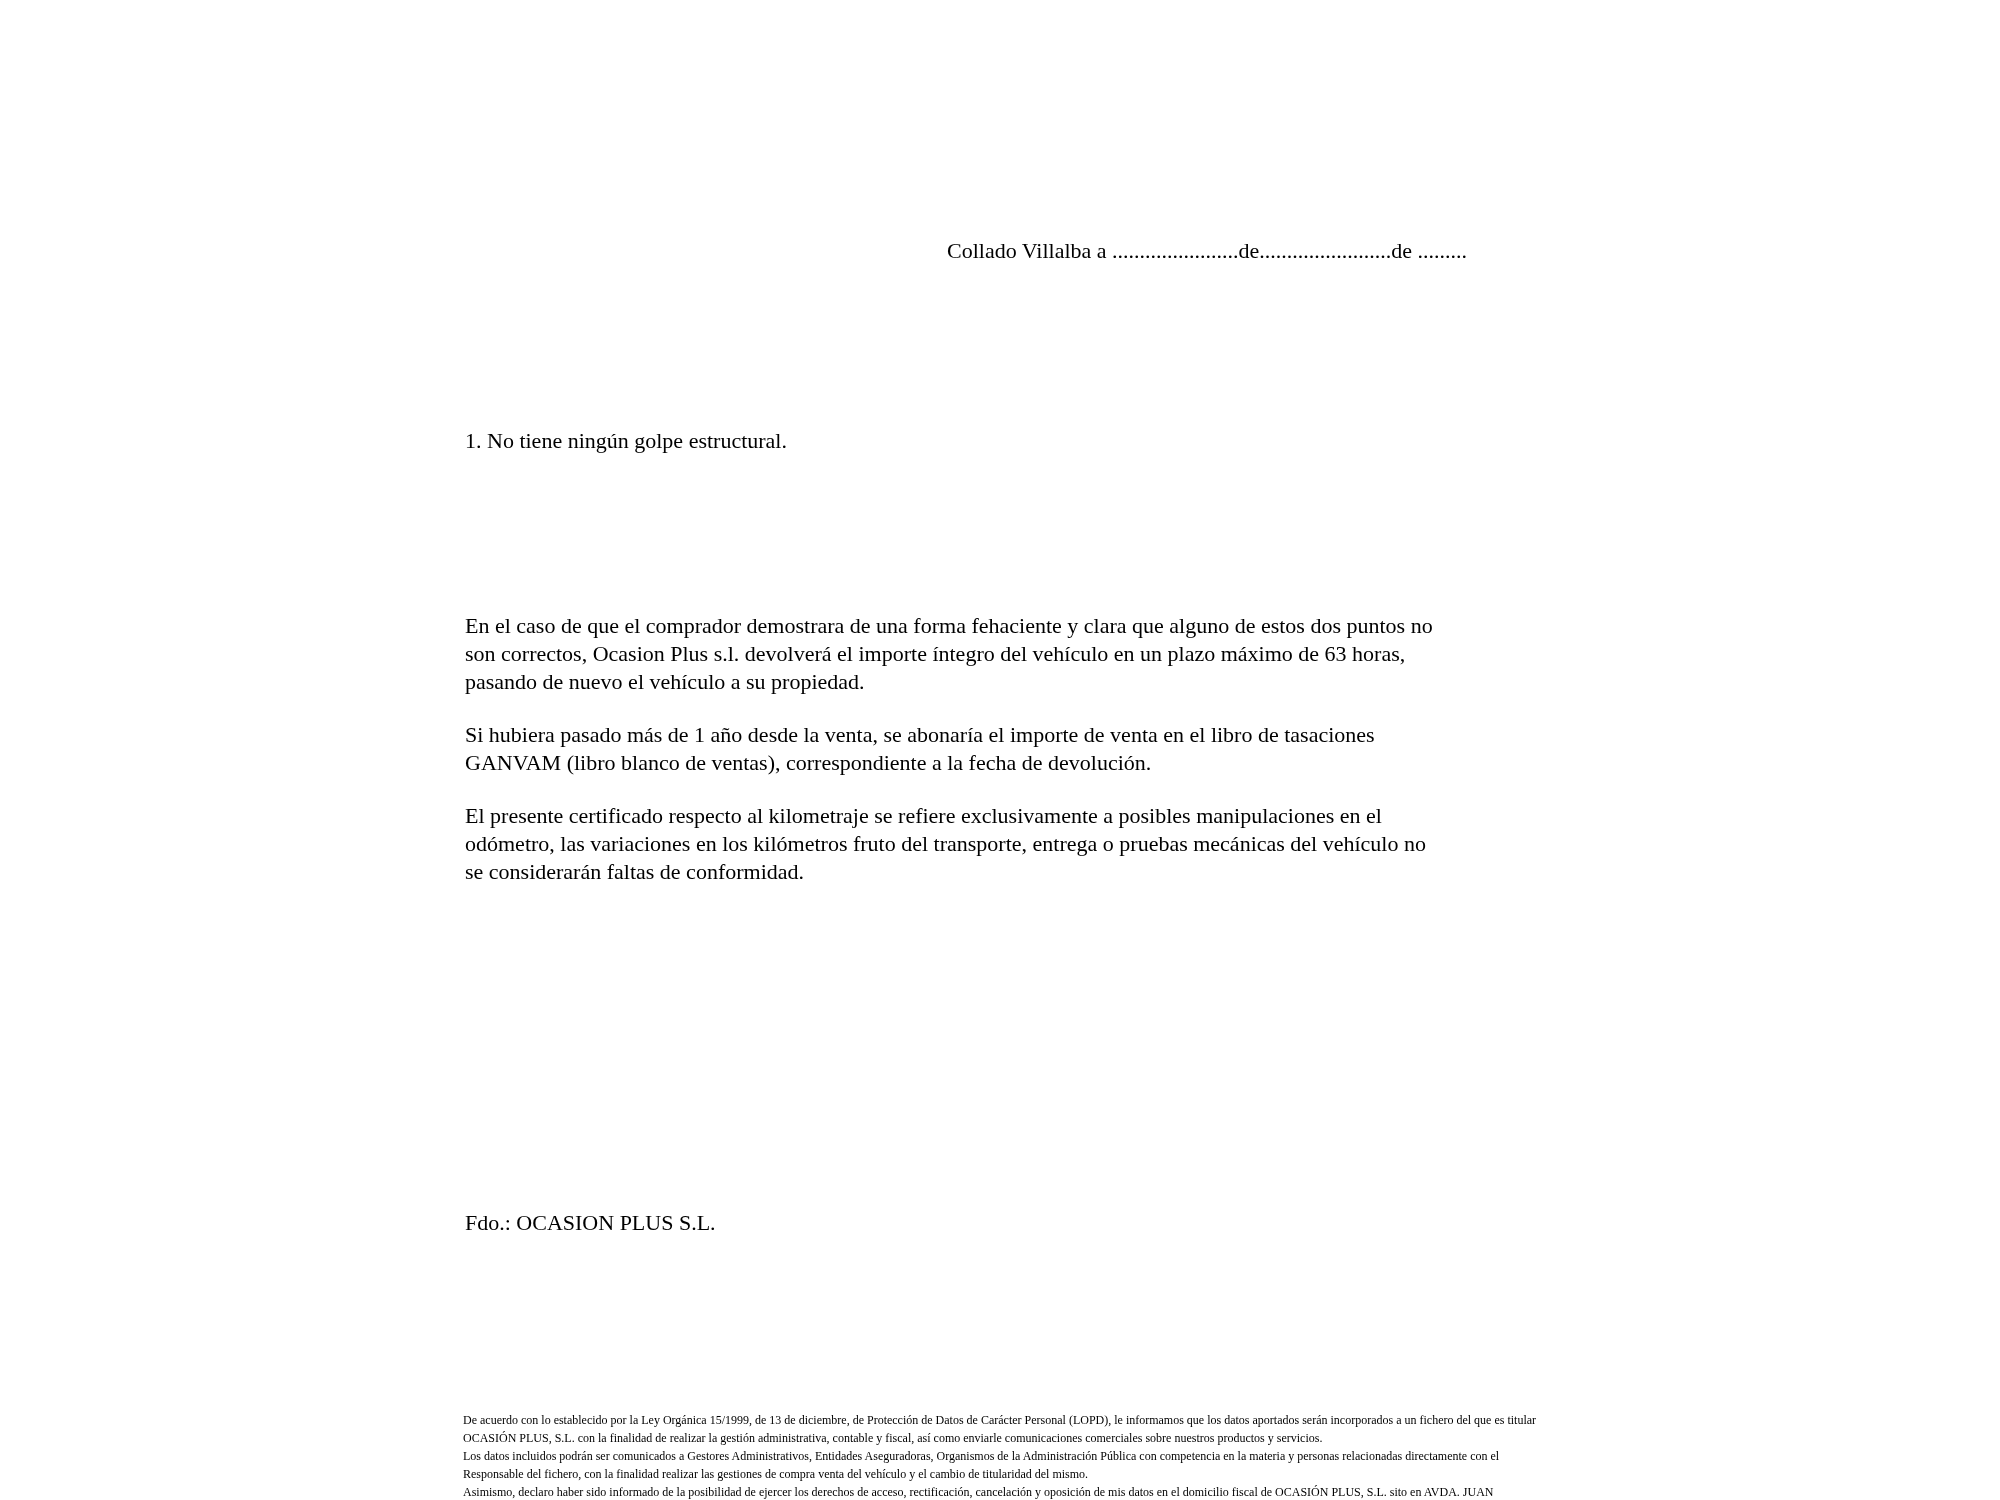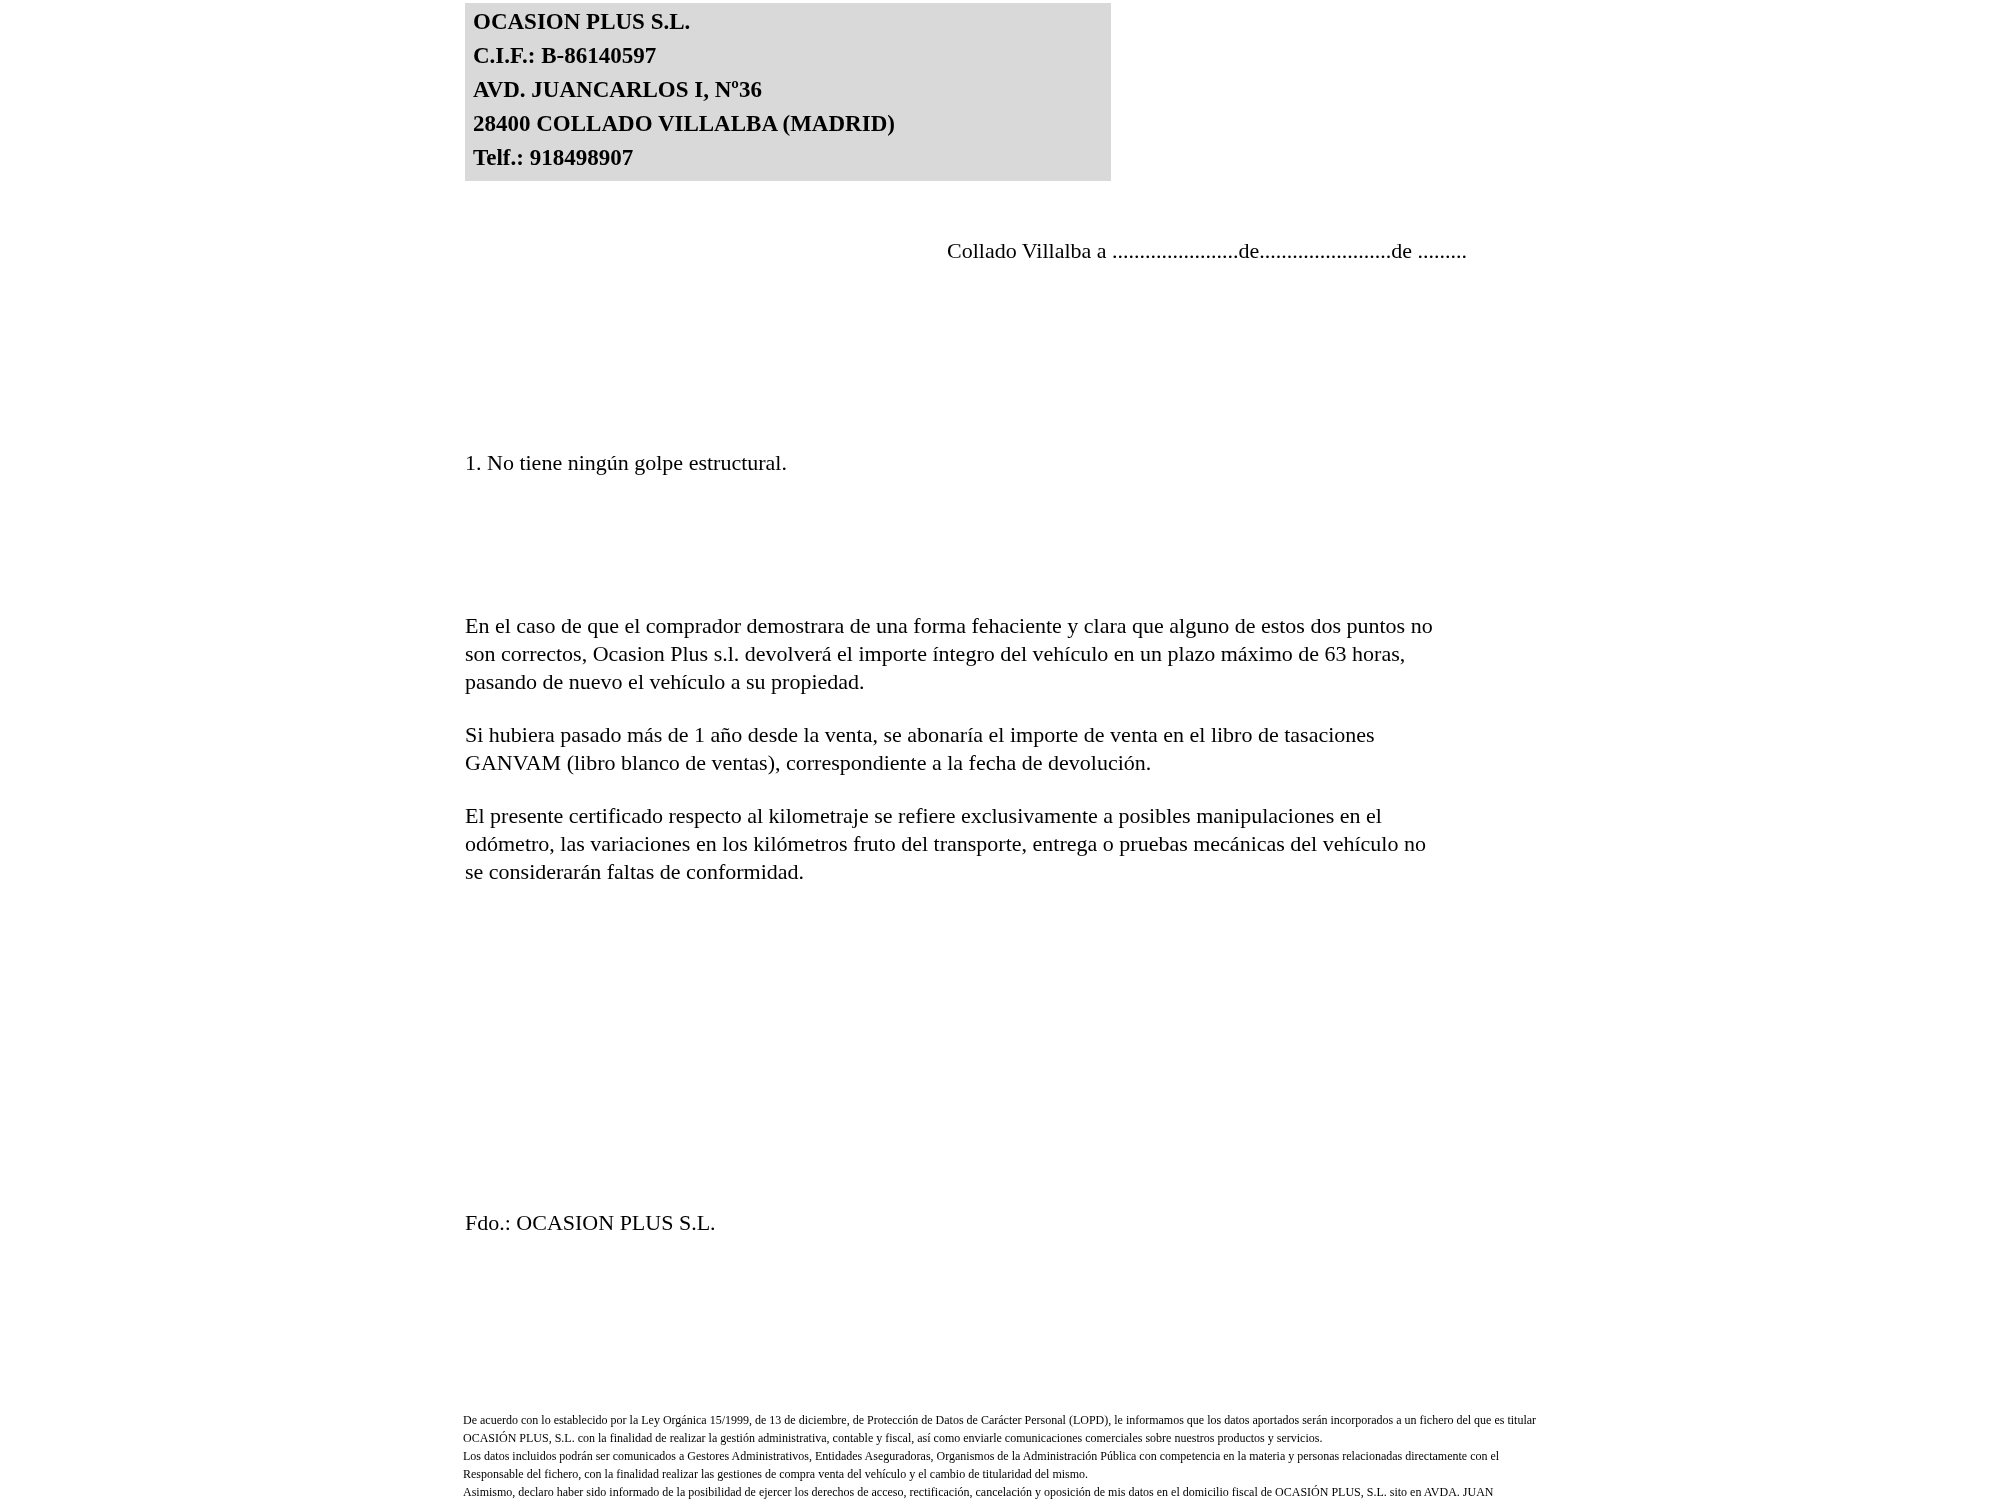--- a/index.html
+++ b/index.html
@@ -51,21 +51,21 @@
     width: 108px;
     text-decoration: underline;
   }
 
   .condition {
     position: absolute;
     left: 465px;
     font-size: 22px;
     white-space: nowrap;
   }
-  .condition-1 { top: 450px; text-align: right; }
+  .condition-1 { top: 428px; text-align: right; }
   .condition-2 { top: 504px; }
 
   .paragraphs {
     position: absolute;
     left: 465px;
     top: 612px;
     width: 1090px;
     font-size: 22px;
     line-height: 28px;
   }
@@ -88,27 +88,20 @@
     width: 1135px;
     font-size: 12px;
     line-height: 18px;
   }
 </style>
 </head>
 <body>
 
 <div class="page">
 
-  <div class="header-box">
-    <div class="pre">OCASION PLUS S.L.
-C.I.F.: B-86140597
-AVD. JUANCARLOS I, Nº36
-28400 COLLADO VILLALBA (MADRID)
-Telf.: 918498907</div>
-  </div>
 
   <div class="date-line">Collado Villalba a .......................de........................de .........</div>
 
 
   <div class="condition condition-1">1. No tiene ningún golpe estructural.</div>
 
 
   <div class="paragraphs">
     <p class="pre">En el caso de que el comprador demostrara de una forma fehaciente y clara que alguno de estos dos puntos no
 son correctos, Ocasion Plus s.l. devolverá el importe íntegro del vehículo en un plazo máximo de 63 horas,

